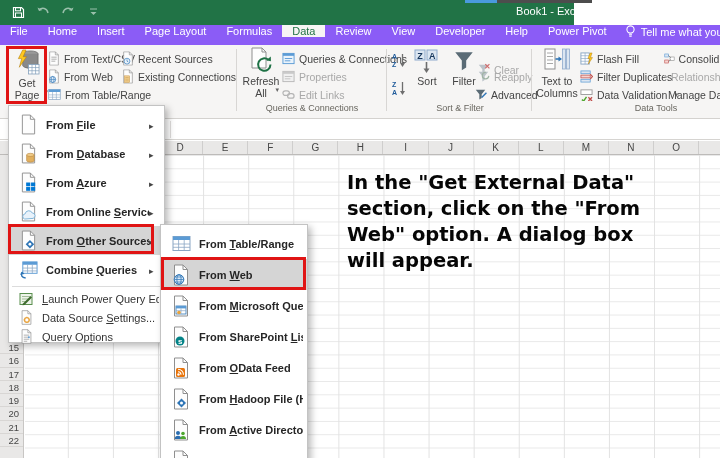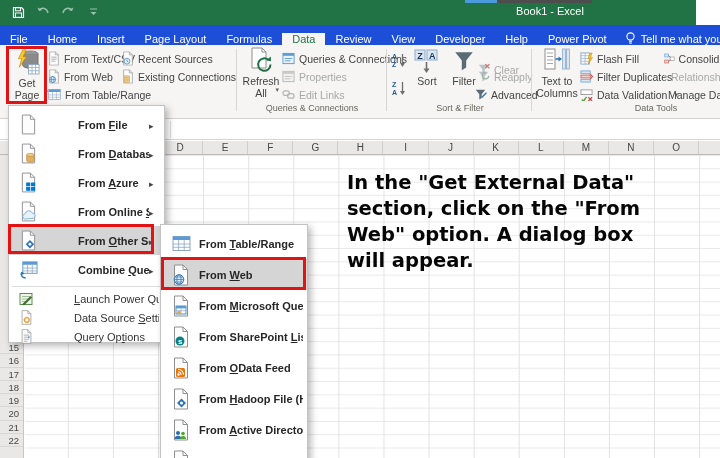--- a/index.html
+++ b/index.html
@@ -2,31 +2,31 @@
 <html><head>
 <meta charset="utf-8">
 <style>
   * { margin:0; padding:0; box-sizing:border-box; }
   html,body { background:#9a9a9a; }
   body { font-family:"Liberation Sans","DejaVu Sans",sans-serif; }
   #app { position:relative; width:720px; height:458px; background:#fff; overflow:hidden;
          font-size:11px; color:#3b3b3b; }
 
   
-  .titlebar { position:absolute; left:0; top:0; width:696px; height:25px; background:#217346; z-index:6; }
+  .titlebar { position:absolute; left:0; top:0; width:574px; height:25px; background:#217346; z-index:6; }
   .topstrip { position:absolute; top:0; height:3px; z-index:7; }
   .qat { position:absolute; left:10px; top:4px; display:flex; align-items:center; gap:9px; }
   .qat .qbtn { display:flex; align-items:center; justify-content:center; width:16px; height:16px; }
   .qat .dim { opacity:.55; }
   .win-title { position:absolute; left:470px; top:5px; width:160px; text-align:center;
                color:#fff; font-size:11px; white-space:nowrap; }
 
   
-  .tabrow { position:absolute; left:0; top:25px; width:720px; height:20px; background:#1d4ed8;
-            display:flex; align-items:flex-end; z-index:6; }
+  .tabrow { position:absolute; left:0; top:25px; width:720px; height:20px; background:#8b5cf6;
+            display:flex; align-items:flex-start; z-index:6; }
   .tab { display:flex; align-items:center; padding:0 10px; color:#fff; font-size:11px; cursor:default; white-space:nowrap; }
   .tab.active { background:#f6f5f4; color:#217346; }
   .tellme { display:flex; align-items:center; gap:5px; color:#fff; padding:0 8px; font-size:11px; white-space:nowrap; }
 
   
   .ribbon { position:absolute; left:0; top:45px; width:720px; height:74px; background:#f6f5f4;
             border-bottom:1px solid #d4d2cf; z-index:5; }
   .btn-sm { position:absolute; display:flex; align-items:center; gap:4px; height:17px;
             font-size:10.5px; color:#444; white-space:nowrap; }
   .btn-sm.disabled { color:#a8a8a8; }
@@ -63,21 +63,21 @@
                 font-family:"DejaVu Sans",sans-serif; font-weight:700; font-size:19.5px;
                 line-height:26px; color:#060606; white-space:pre-line; }
 
   
   .menu { position:absolute; background:#fff; border:1px solid #c3c3c3;
           box-shadow:3px 3px 7px rgba(0,0,0,.28); z-index:30; }
   #gd-menu { left:8px; top:105px; width:157px; height:238px; padding-top:4px; }
   .m-item { display:flex; align-items:center; height:29px; padding:0 5px 0 6px;
             font-weight:600; color:#262626; font-size:11px; }
   .m-item .ic { width:26px; display:flex; justify-content:center; flex:0 0 26px; }
-  .m-item .lbl { flex:1; padding-left:5px; white-space:nowrap; overflow:hidden;margin-left:32px; }
+  .m-item .lbl { flex:1; padding-left:5px; white-space:nowrap; overflow:hidden; }
   .m-item .chev { width:10px; color:#444; }
   .m-item .chev::before { content:"\25B8"; font-size:9px; }
   .m-item.hl { background:#d5d5d5; }
   .m-sep { height:1px; background:#dcdcdc; margin:2px 3px; }
   .m-item.small { height:19px; font-weight:400; color:#333; }
   .m-item.small .ic { width:22px; flex:0 0 22px; }
   u { text-decoration:underline; }
 
   #os-submenu { left:160px; top:224px; width:148px; height:240px; padding-top:3px; }
   .s-item { display:flex; align-items:center; height:31px; padding:0 4px 0 6px;

